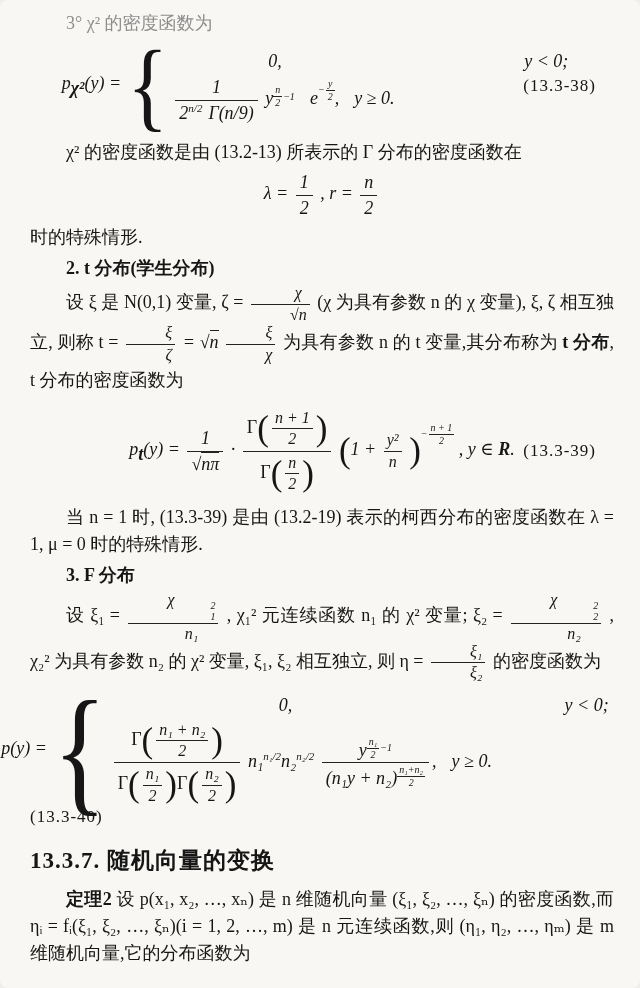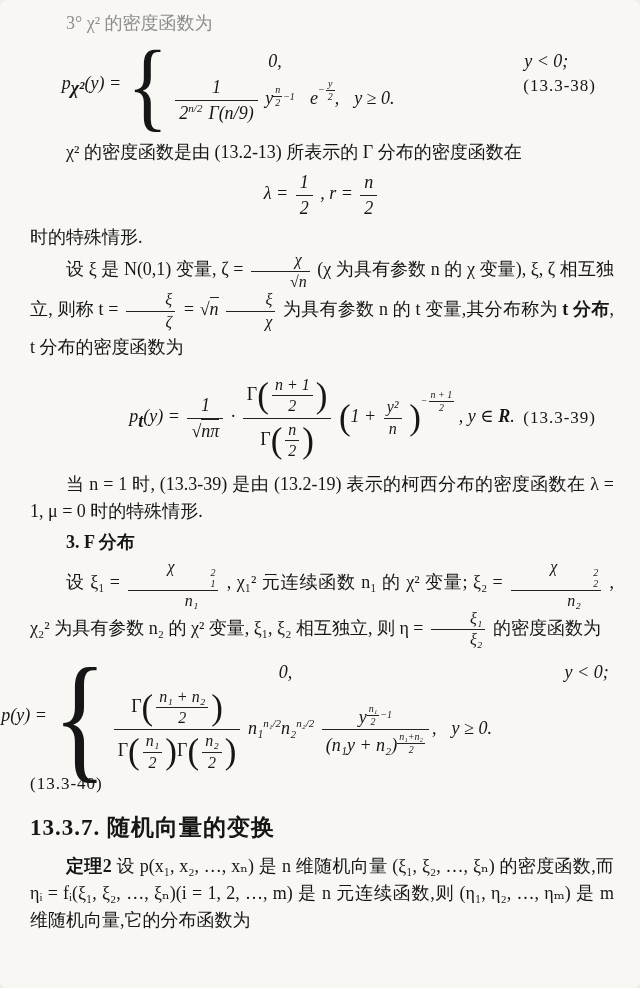--- a/index.html
+++ b/index.html
@@ -127,20 +127,23 @@
           <span class="num">n</span>
           <span class="den">2</span>
         </span>
     </span>
   </div>
 
   <p class="para">
     <span>时的特殊情形.</span>
   </p>
 
+  <p class="h-item">
+    <span>2. t 分布(学生分布)</span>
+  </p>
 
   <p class="para indent" style="line-height:33px;">
     <span>设 ξ 是 N(0,1) 变量, ζ =</span>
     <span class="frac ifr it">
         <span class="num">χ</span>
         <span class="den"><span class="rt">√</span><span class="ov">n</span></span>
       </span>
     <span>(χ 为具有参数 n 的 χ 变量), ξ, ζ 相互独立, 则称 t =</span>
     <span class="frac ifr it">
         <span class="num">ξ</span>

